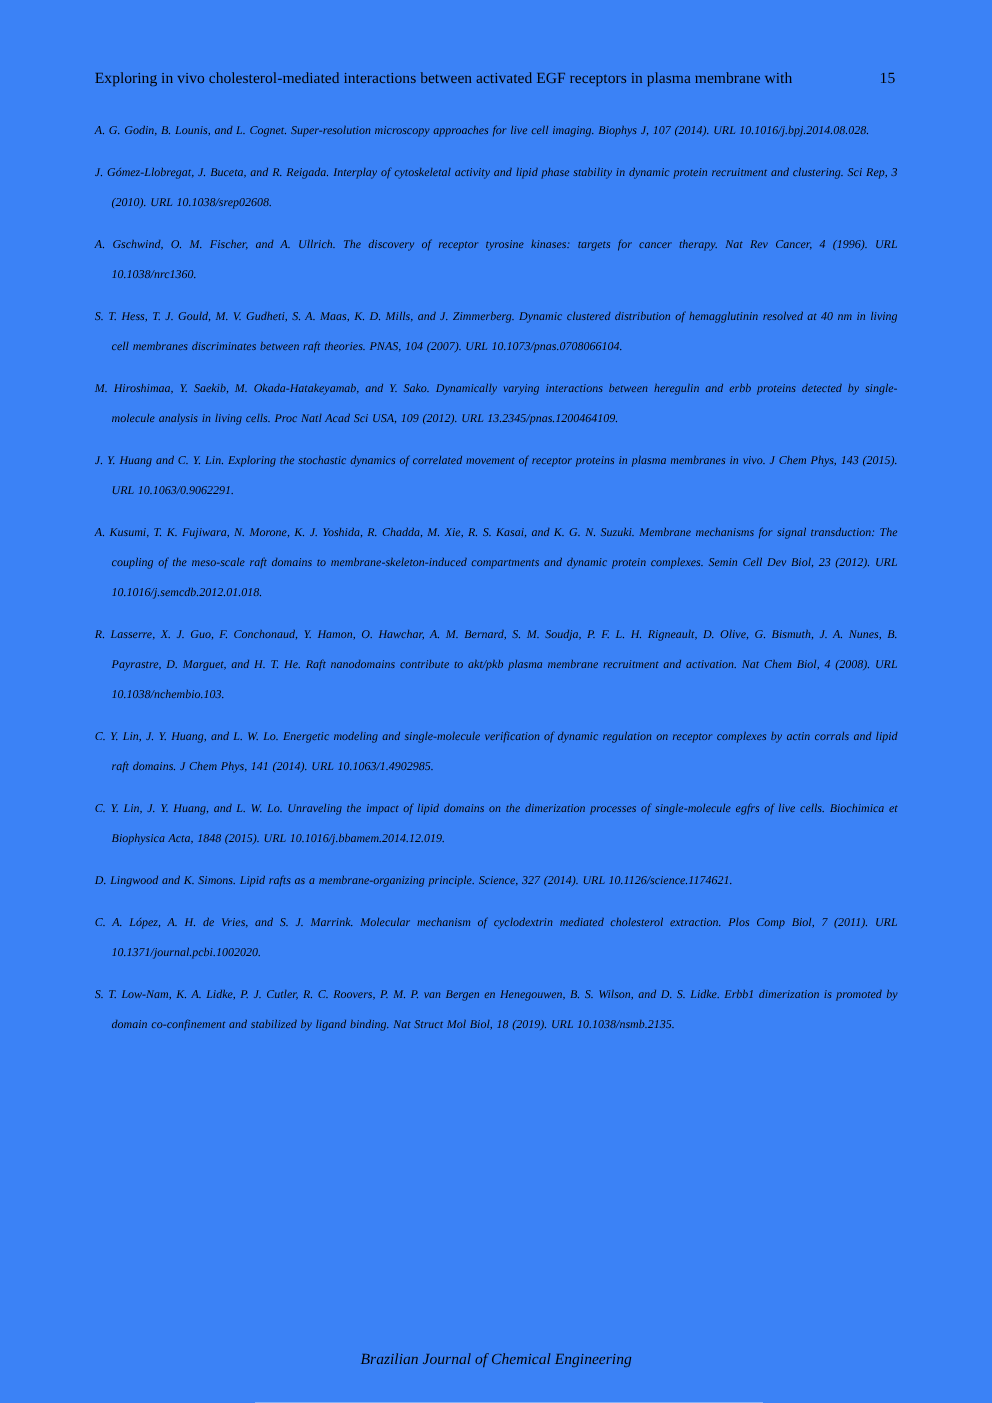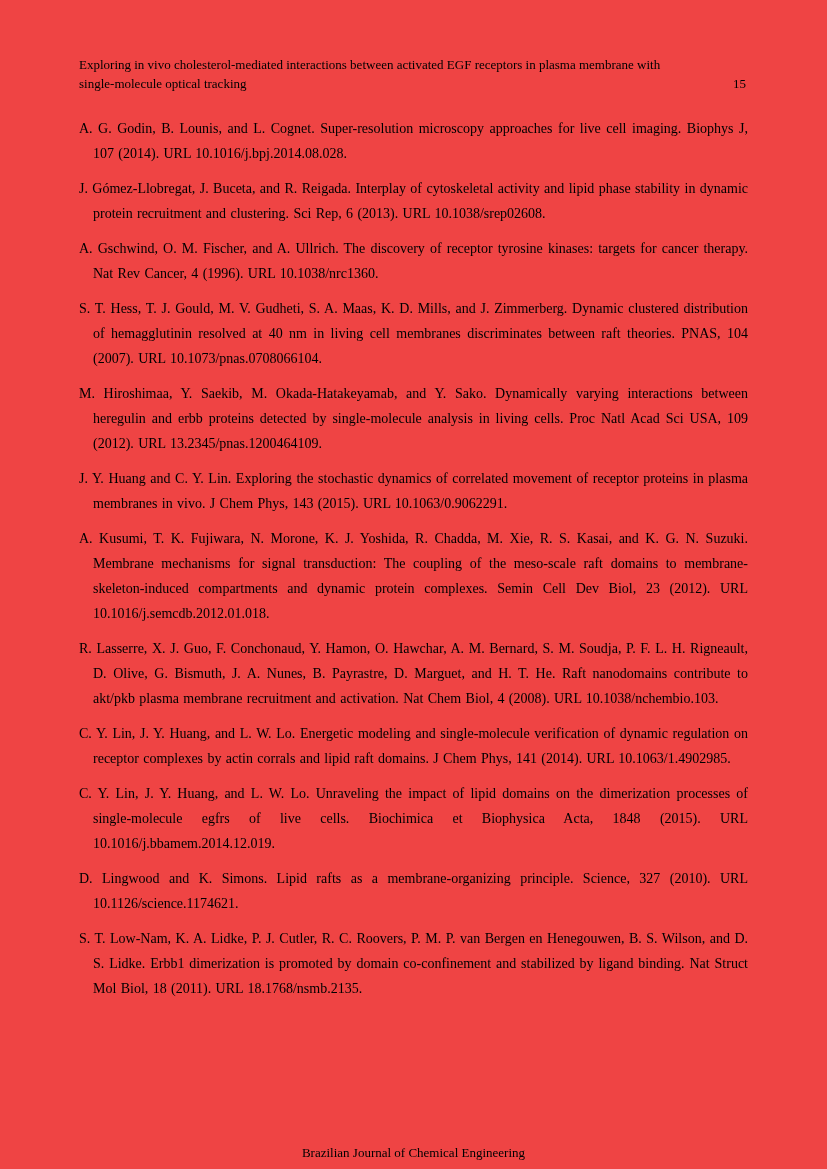--- a/index.html
+++ b/index.html
@@ -5,21 +5,21 @@
   html, body {
     margin: 0;
     padding: 0;
     background: #ffffff;
   }
   .page {
     position: relative;
     width: 827px;
     height: 1169px;
     margin: 0 auto;
-    background: #ef4444;
+    background: #3b82f6;
     color: #000000;
     font-family: "Liberation Serif", "DejaVu Serif", serif;
     box-sizing: border-box;
     padding: 55px 79px 0 79px;
     overflow: hidden;
   }
   .running-header {
     display: flex;
     justify-content: space-between;
     align-items: flex-end;
@@ -30,62 +30,64 @@
     line-height: 19px;
     max-width: 640px;
   }
   .page-number {
     font-size: 13px;
     line-height: 19px;
     white-space: nowrap;
     padding-right: 2px;
   }
   .references {
-    font-size: 14px;
+    font-size: 10px;
+    font-style: italic;
   }
   .reference {
     margin: 0 0 10px 0;
     line-height: 25px;
     text-align: justify;
     padding-left: 14px;
     text-indent: -14px;
     word-spacing: 0.06em;
   }
   .journal-footer {
     position: absolute;
     left: 0;
     right: 0;
-    bottom: 8px;
+    bottom: 28px;
     text-align: center;
     font-size: 13px;
+    font-style: italic;
   }
 </style>
 </head>
 <body>
 
 <div class="page">
 
   <div class="running-header">
     <div class="running-title">
       <div>Exploring in vivo cholesterol-mediated interactions between activated EGF receptors in plasma membrane with</div>
-      <div>single-molecule optical tracking</div>
     </div>
     <div class="page-number">15</div>
   </div>
 
   <div class="references">
     <p class="reference">A. G. Godin, B. Lounis, and L. Cognet.  Super-resolution microscopy approaches for live cell imaging.  Biophys J, 107 (2014). URL 10.1016/j.bpj.2014.08.028.</p>
-    <p class="reference">J. Gómez-Llobregat, J. Buceta, and R. Reigada.  Interplay of cytoskeletal activity and lipid phase stability in dynamic protein recruitment and clustering. Sci Rep, 6 (2013). URL 10.1038/srep02608.</p>
+    <p class="reference">J. Gómez-Llobregat, J. Buceta, and R. Reigada.  Interplay of cytoskeletal activity and lipid phase stability in dynamic protein recruitment and clustering. Sci Rep, 3 (2010). URL 10.1038/srep02608.</p>
     <p class="reference">A. Gschwind, O. M. Fischer, and A. Ullrich.  The discovery of receptor tyrosine kinases: targets for cancer therapy.  Nat Rev Cancer, 4 (1996). URL 10.1038/nrc1360.</p>
     <p class="reference">S. T. Hess, T. J. Gould, M. V. Gudheti, S. A. Maas, K. D. Mills, and J. Zimmerberg.  Dynamic clustered distribution of hemagglutinin resolved at 40 nm in living cell membranes discriminates between raft theories.  PNAS, 104 (2007). URL 10.1073/pnas.0708066104.</p>
     <p class="reference">M. Hiroshimaa, Y. Saekib, M. Okada-Hatakeyamab, and Y. Sako.  Dynamically varying interactions between heregulin and erbb proteins detected by single-molecule analysis in living cells.  Proc Natl Acad Sci USA, 109 (2012).  URL 13.2345/pnas.1200464109.</p>
     <p class="reference">J. Y. Huang and C. Y. Lin.  Exploring the stochastic dynamics of correlated movement of receptor proteins in plasma membranes in vivo. J Chem Phys, 143 (2015). URL 10.1063/0.9062291.</p>
     <p class="reference">A. Kusumi, T. K. Fujiwara, N. Morone, K. J. Yoshida, R. Chadda, M. Xie, R. S. Kasai, and K. G. N. Suzuki.  Membrane mechanisms for signal transduction: The coupling of the meso-scale raft domains to membrane-skeleton-induced compartments and dynamic protein complexes. Semin Cell Dev Biol, 23 (2012). URL 10.1016/j.semcdb.2012.01.018.</p>
     <p class="reference">R. Lasserre, X. J. Guo, F. Conchonaud, Y. Hamon, O. Hawchar, A. M. Bernard, S. M. Soudja, P. F. L. H. Rigneault, D. Olive, G. Bismuth, J. A. Nunes, B. Payrastre, D. Marguet, and H. T. He.  Raft nanodomains contribute to akt/pkb plasma membrane recruitment and activation. Nat Chem Biol, 4 (2008). URL 10.1038/nchembio.103.</p>
     <p class="reference">C. Y. Lin, J. Y. Huang, and L. W. Lo.  Energetic modeling and single-molecule verification of dynamic regulation on receptor complexes by actin corrals and lipid raft domains. J Chem Phys, 141 (2014). URL 10.1063/1.4902985.</p>
     <p class="reference">C. Y. Lin, J. Y. Huang, and L. W. Lo.  Unraveling the impact of lipid domains on the dimerization processes of single-molecule egfrs of live cells. Biochimica et Biophysica Acta, 1848 (2015). URL 10.1016/j.bbamem.2014.12.019.</p>
-    <p class="reference">D. Lingwood and K. Simons. Lipid rafts as a membrane-organizing principle. Science, 327 (2010). URL 10.1126/science.1174621.</p>
-    <p class="reference">S. T. Low-Nam, K. A. Lidke, P. J. Cutler, R. C. Roovers, P. M. P. van Bergen en Henegouwen, B. S. Wilson, and D. S. Lidke.  Erbb1 dimerization is promoted by domain co-confinement and stabilized by ligand binding.  Nat Struct Mol Biol, 18 (2011). URL 18.1768/nsmb.2135.</p>
+    <p class="reference">D. Lingwood and K. Simons. Lipid rafts as a membrane-organizing principle. Science, 327 (2014). URL 10.1126/science.1174621.</p>
+    <p class="reference">C. A. López, A. H. de Vries, and S. J. Marrink.  Molecular mechanism of cyclodextrin mediated cholesterol extraction. Plos Comp Biol, 7 (2011). URL 10.1371/journal.pcbi.1002020.</p>
+    <p class="reference">S. T. Low-Nam, K. A. Lidke, P. J. Cutler, R. C. Roovers, P. M. P. van Bergen en Henegouwen, B. S. Wilson, and D. S. Lidke.  Erbb1 dimerization is promoted by domain co-confinement and stabilized by ligand binding.  Nat Struct Mol Biol, 18 (2019). URL 10.1038/nsmb.2135.</p>
   </div>
 
   <div class="journal-footer">Brazilian Journal of Chemical Engineering</div>
 
 </div>
 
 </body></html>

